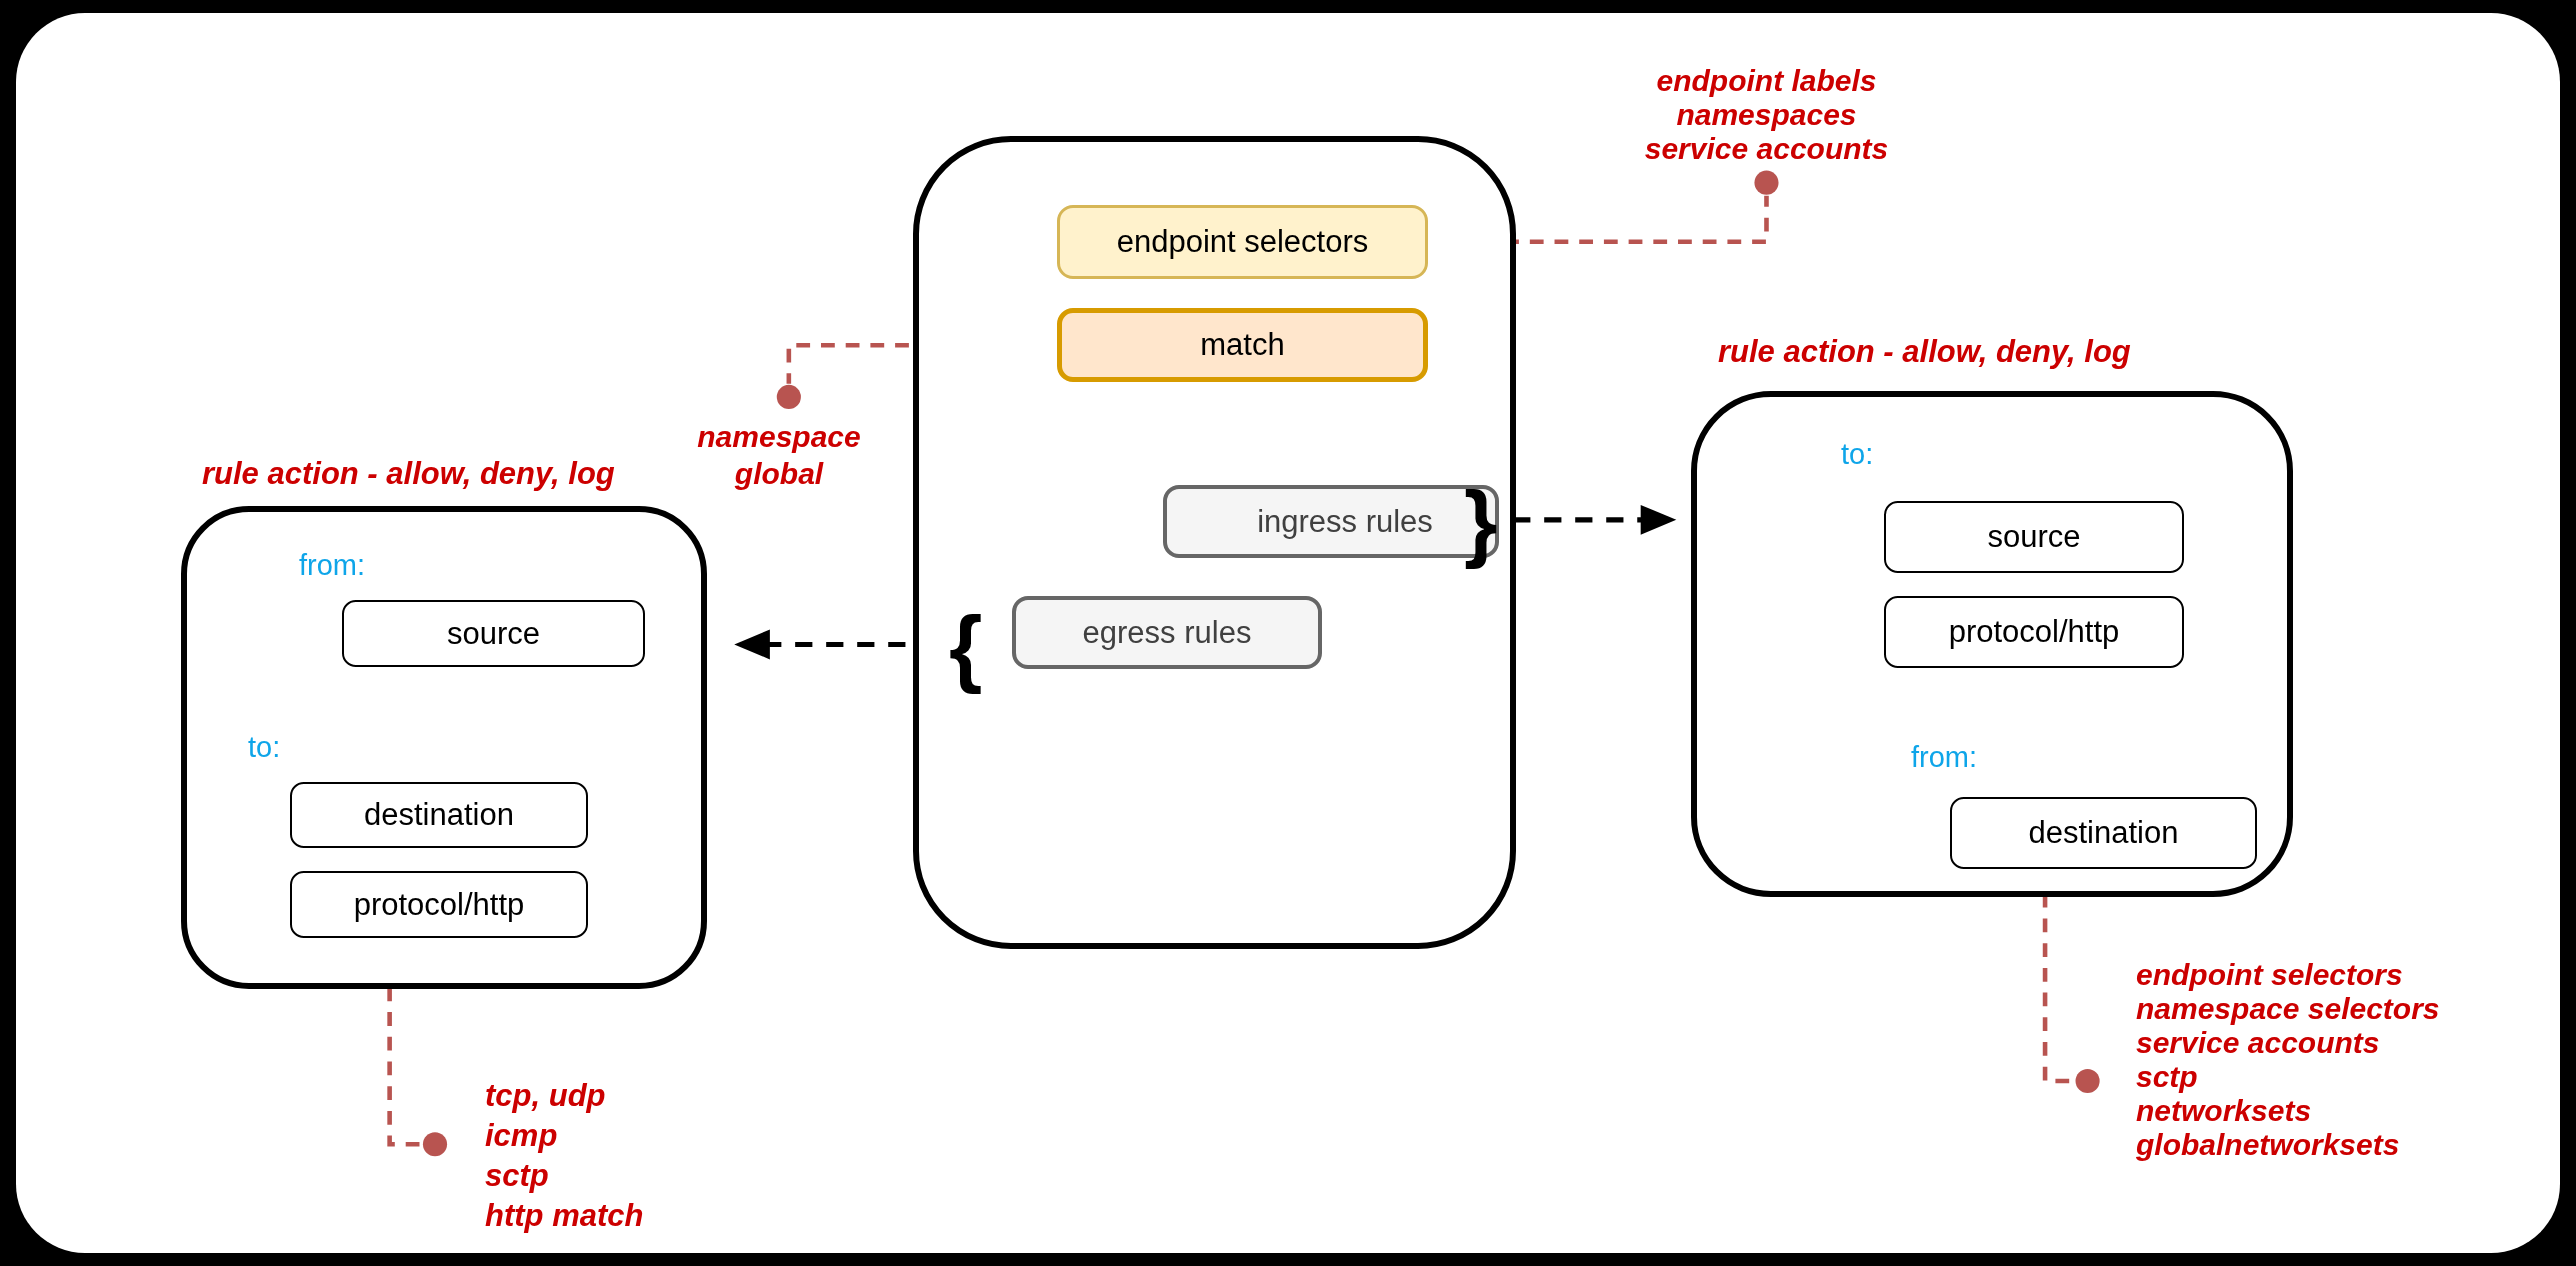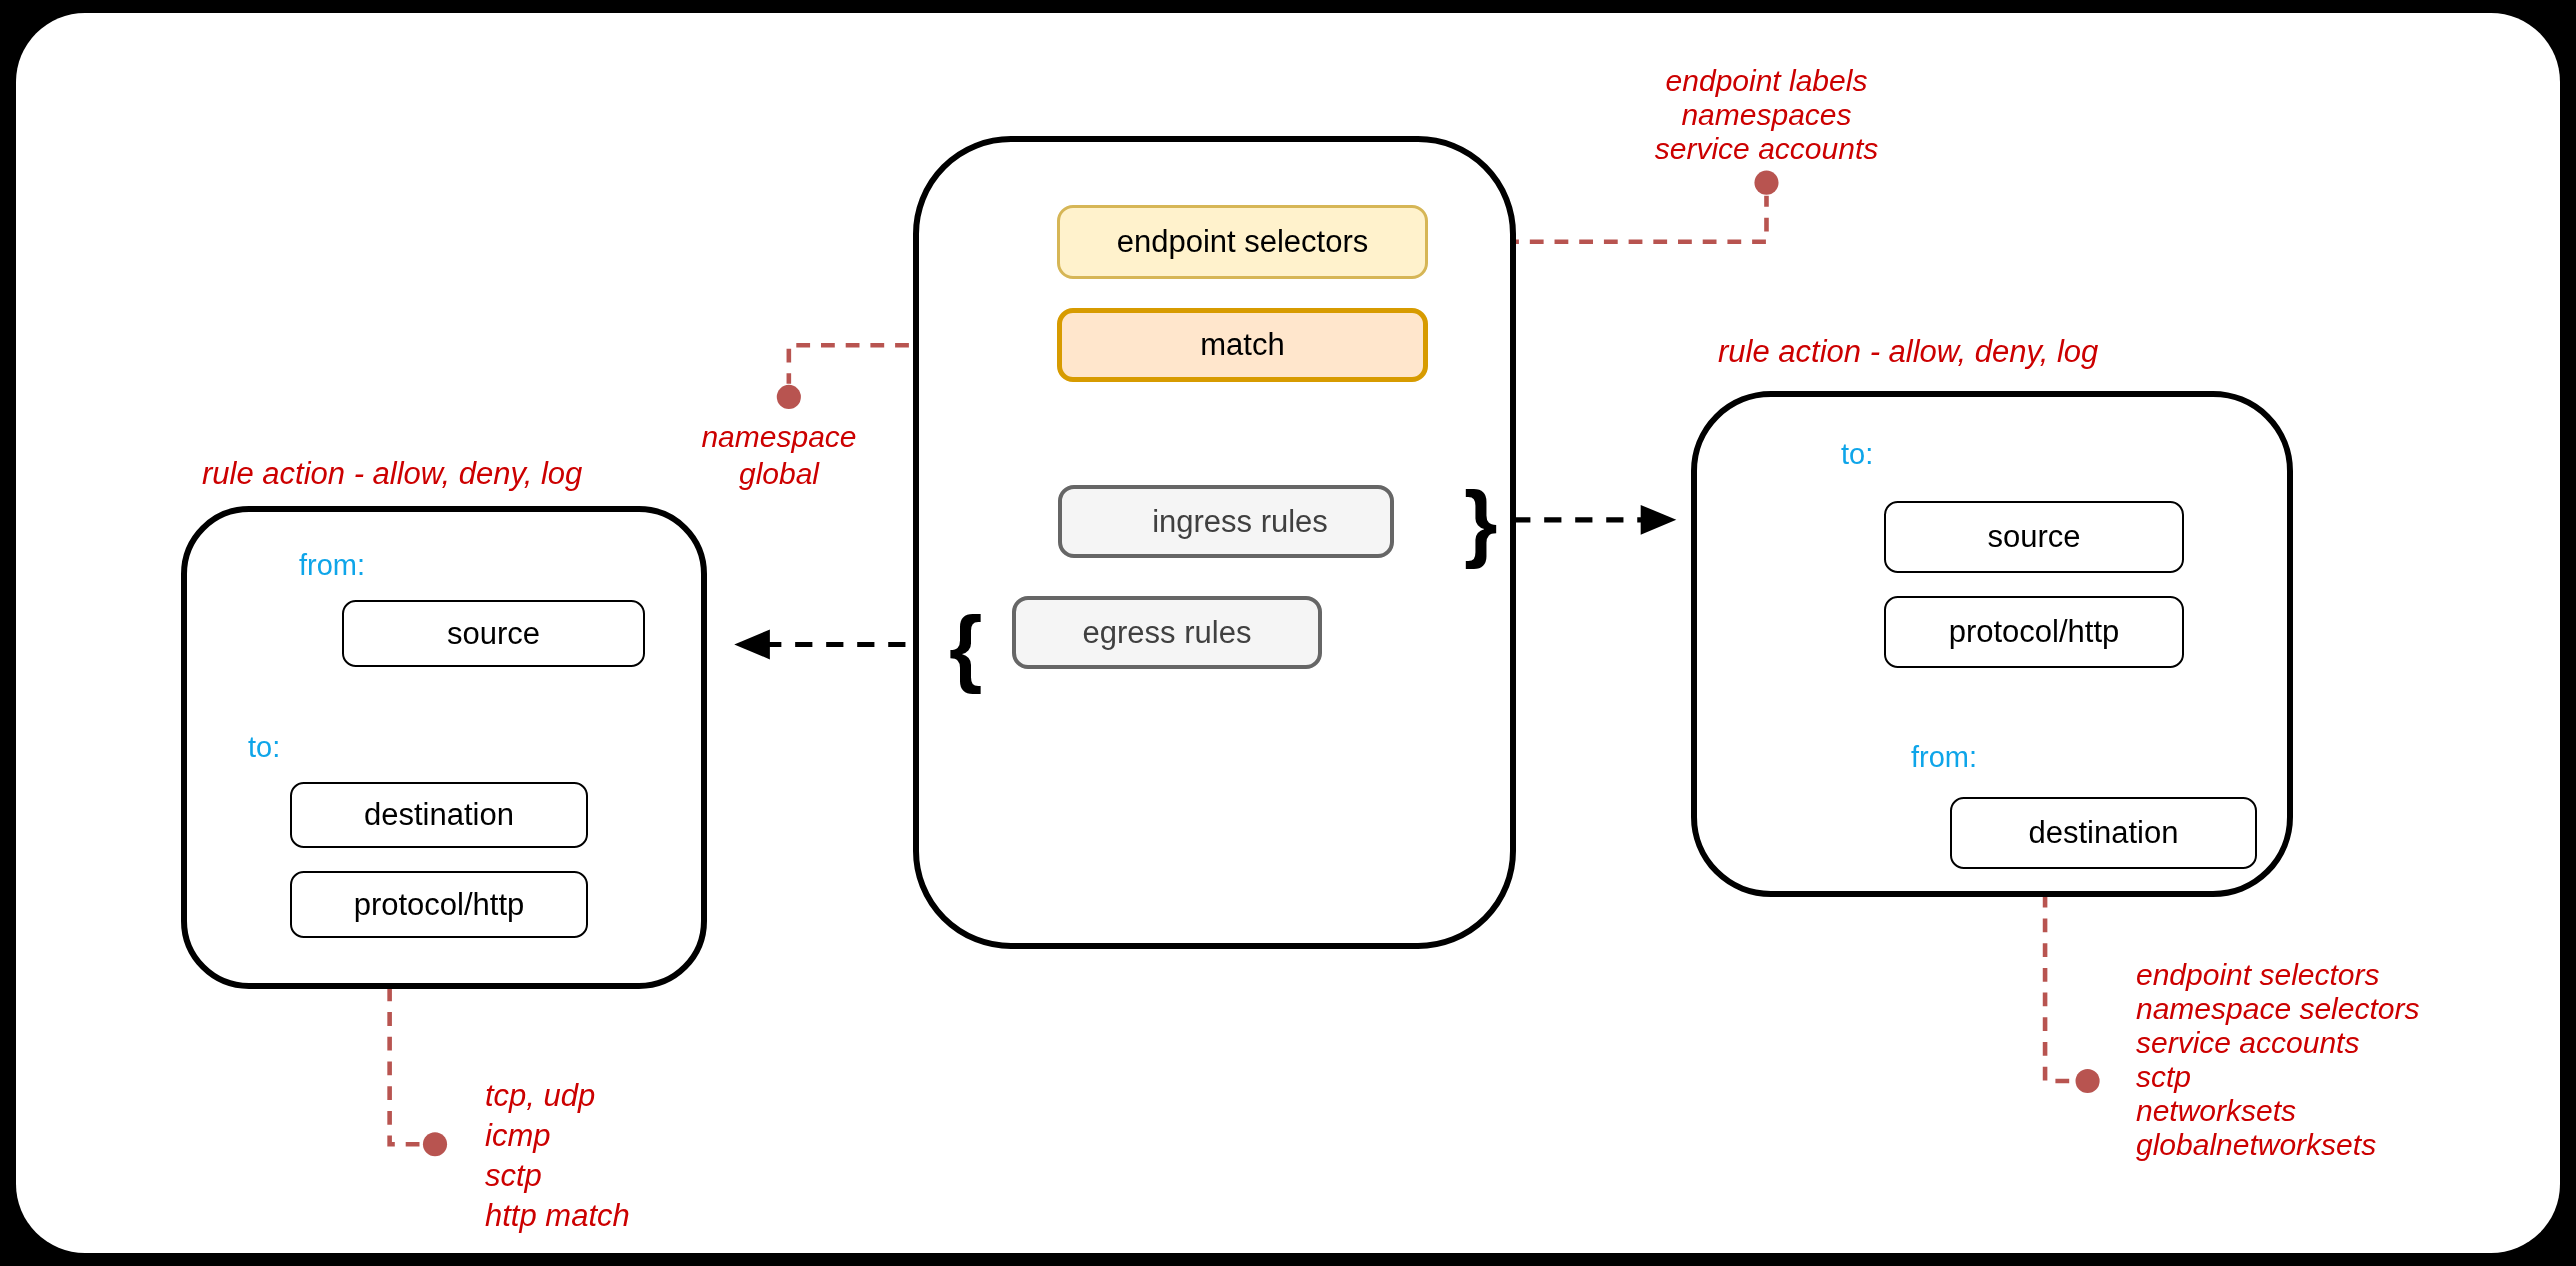--- a/index.html
+++ b/index.html
@@ -21,21 +21,21 @@
     box-sizing:border-box;font-size:31px;color:#000;white-space:nowrap;
   }
   .node.yellow{background:#fff2cc;border:3.4px solid #d6b656;border-radius:16px;}
   .node.orange{background:#ffe6cc;border:5.2px solid #d79b00;border-radius:16px;}
   .node.gray{background:#f5f5f5;border:4.6px solid #666666;border-radius:16px;color:#404040;}
   .node.plain{background:#ffffff;border:2.9px solid #000000;border-radius:13.8px;margin-left:44px;}
   .field-label{
     position:absolute;font-size:29px;color:#0ea5e9;white-space:nowrap;
   }
   .red-note{
-    position:absolute;color:#cc0000;font-weight:normal;font-style:italic;
+    position:absolute;color:#cc0000;font-weight:bold;font-style:italic;
     font-size:30px;line-height:34px;white-space:nowrap;
   }
   .red-note.title{font-size:31px;}
   .brace{
     position:absolute;font-size:86px;font-weight:700;color:#000;line-height:86px;
   }
   #connector-layer{position:absolute;left:0;top:0;width:2576px;height:1266px;pointer-events:none;}
 </style>
 </head>
 <body>
@@ -71,21 +71,21 @@
   <div class="container" style="left:913px;top:136px;width:603px;height:813px;border-radius:98px;"></div>
 
   <div class="node yellow" style="left:1057px;top:205px;width:371px;height:74px;">
     <span>endpoint selectors</span>
   </div>
 
   <div class="node orange" style="left:1057px;top:308px;width:371px;height:74px;">
     <span>match</span>
   </div>
 
-  <div class="node gray" style="left:1058px;top:485px;width:336px;height:73px;padding-left:28px;">
+  <div class="node gray" style="left:1163px;top:485px;width:336px;height:73px;padding-left:28px;">
     <span>ingress rules</span>
   </div>
   <div class="brace" style="left:1464px;top:478px;">}</div>
 
   <div class="node gray" style="left:1012px;top:596px;width:310px;height:73px;">
     <span>egress rules</span>
   </div>
   <div class="brace" style="left:949px;top:603px;">{</div>
 
   <div class="container" style="left:181px;top:506px;width:526px;height:483px;border-radius:68px;"></div>

